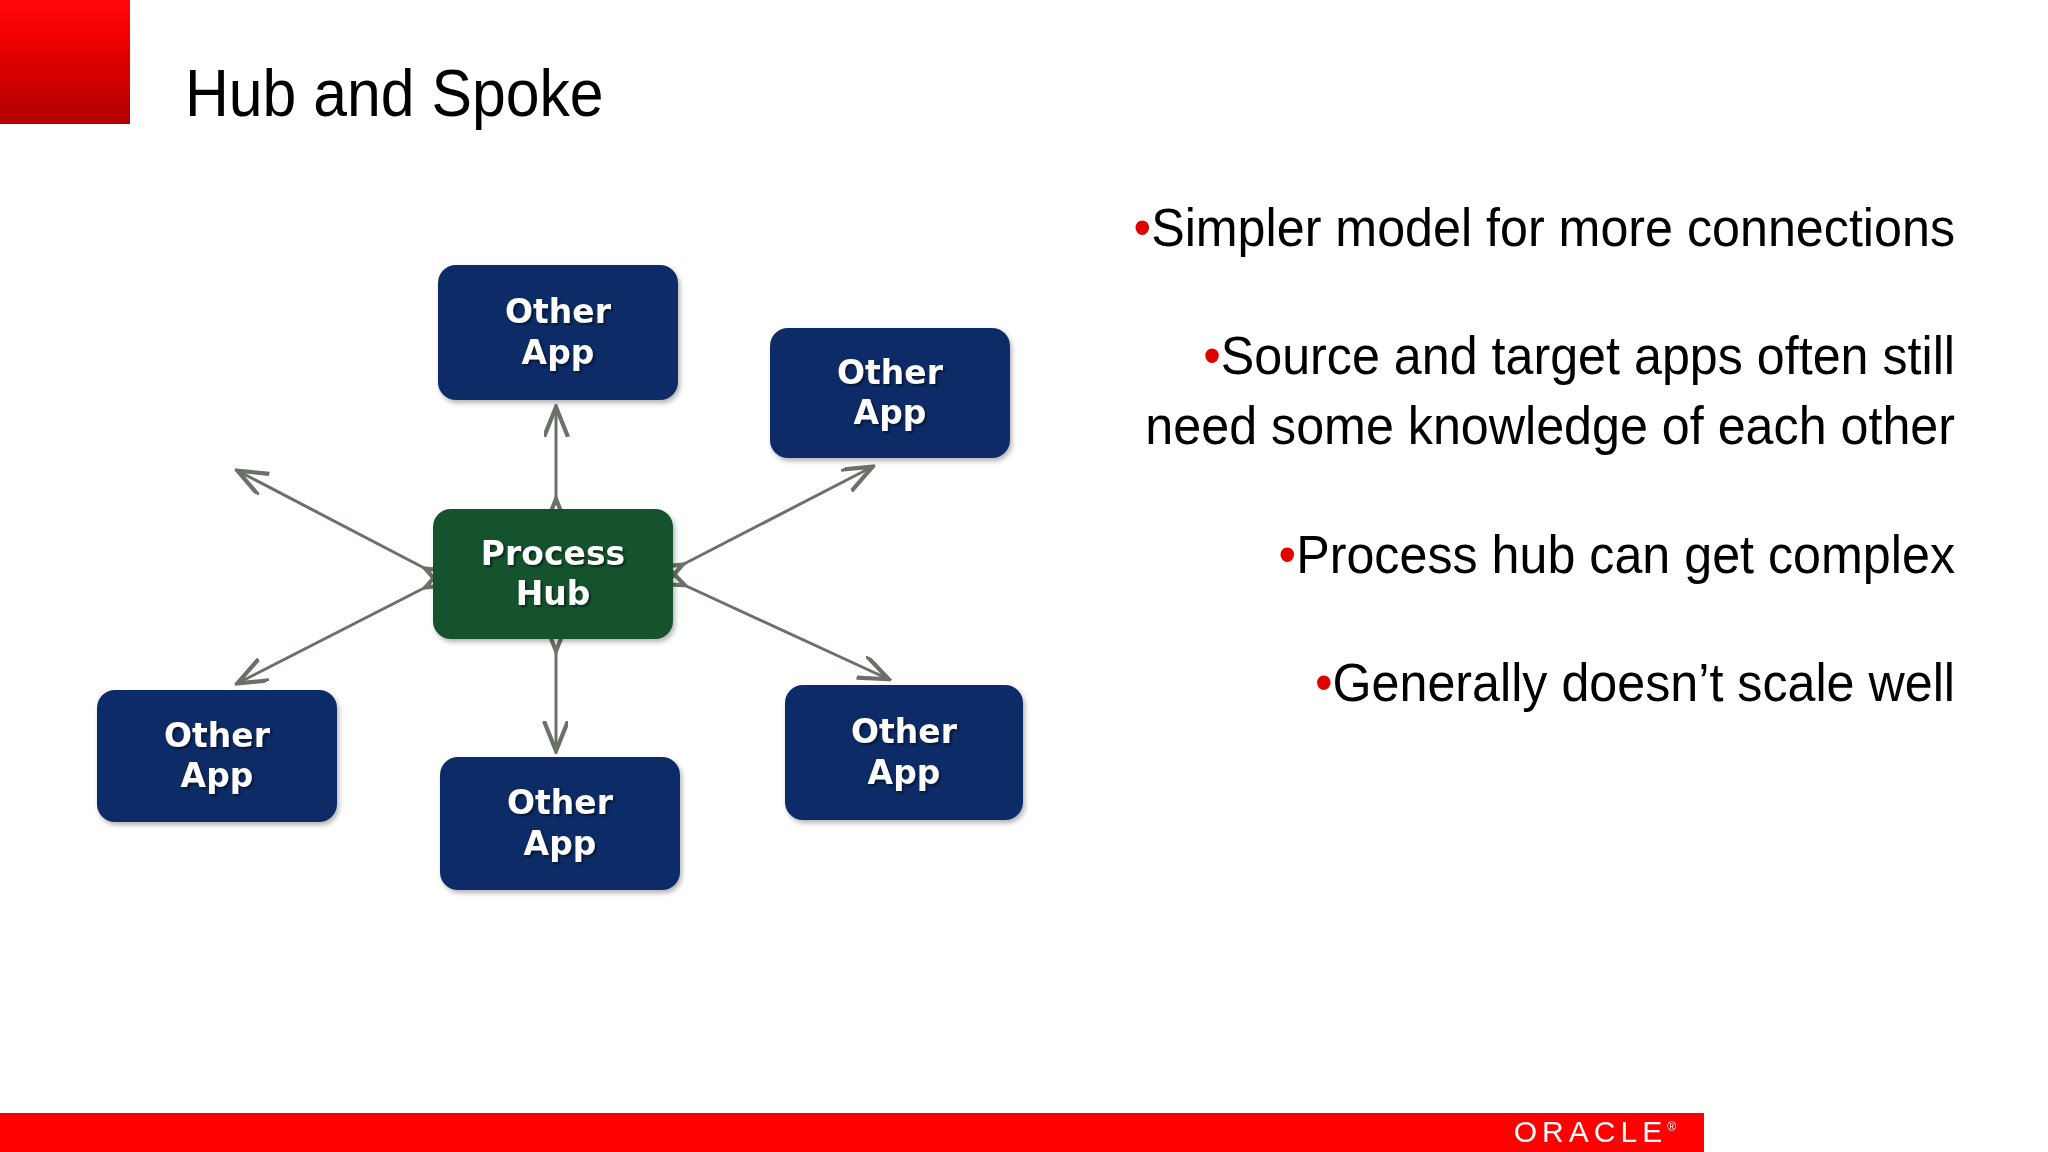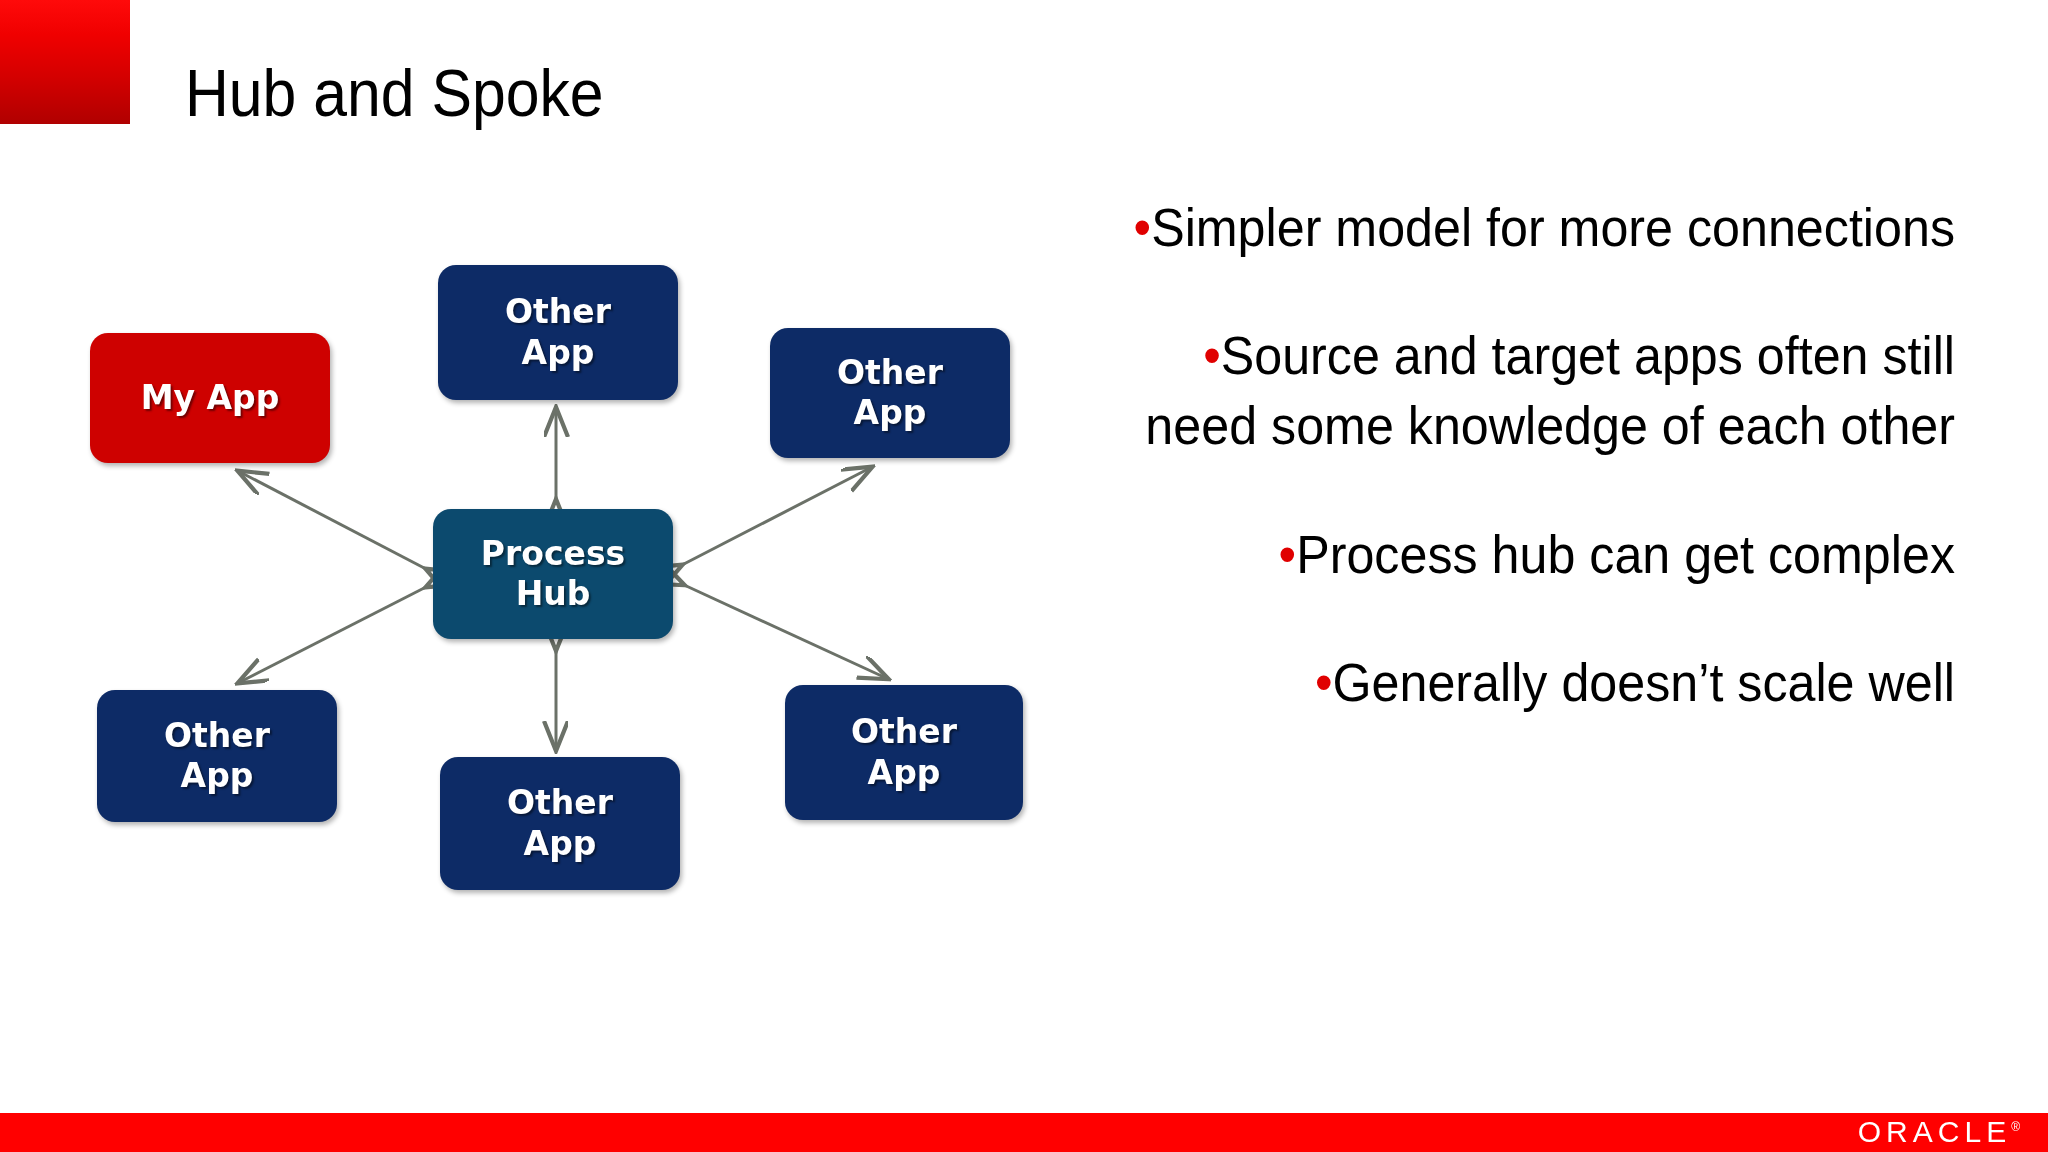--- a/index.html
+++ b/index.html
@@ -77,21 +77,21 @@
     line-height: 1.22;
     text-align: center;
     text-shadow: 2px 2px 2px rgba(0,0,0,0.45);
     box-shadow: 2px 3px 5px rgba(0,0,0,0.30);
     z-index: 3;
   }
   .node .line { display: block; }
 
   .node--blue  { background: #0d2b66; }
   .node--red   { background: #ce0100; }
-  .node--green { background: #0c4a6e; }
+  .node--green { background: #14532d; }
 
   
   .bullets {
     position: absolute;
     left: 1118px;
     top: 192px;
     width: 900px;
     text-align: right;
   }
   .bullet {
@@ -110,21 +110,21 @@
     color: #e00000;
     font-size: 54px;
     letter-spacing: 0;
   }
 
   
   .footer-bar {
     position: absolute;
     left: 0;
     bottom: 0;
-    width: 2048px;
+    width: 1704px;
     height: 39px;
     background: #ff0000;
   }
   .oracle-logo {
     position: absolute;
     right: 28px;
     bottom: 3px;
     color: #ffffff;
     font-family: "Liberation Sans", "DejaVu Sans", sans-serif;
     font-size: 30px;
@@ -163,23 +163,20 @@
         <line x1="680" y1="566" x2="870" y2="468"></line>
 
         <line x1="428" y1="586" x2="240" y2="682"></line>
 
         <line x1="556" y1="648" x2="556" y2="748"></line>
 
         <line x1="682" y1="584" x2="886" y2="678"></line>
       </g>
     </svg>
 
-    <div class="node node--red" style="left:90px; top:333px; width:240px; height:130px;">
-      <span class="line">My App</span>
-    </div>
 
     <div class="node node--blue" style="left:438px; top:265px; width:240px; height:135px;">
       <span class="line">Other</span>
       <span class="line">App</span>
     </div>
 
     <div class="node node--blue" style="left:770px; top:328px; width:240px; height:130px;">
       <span class="line">Other</span>
       <span class="line">App</span>
     </div>

